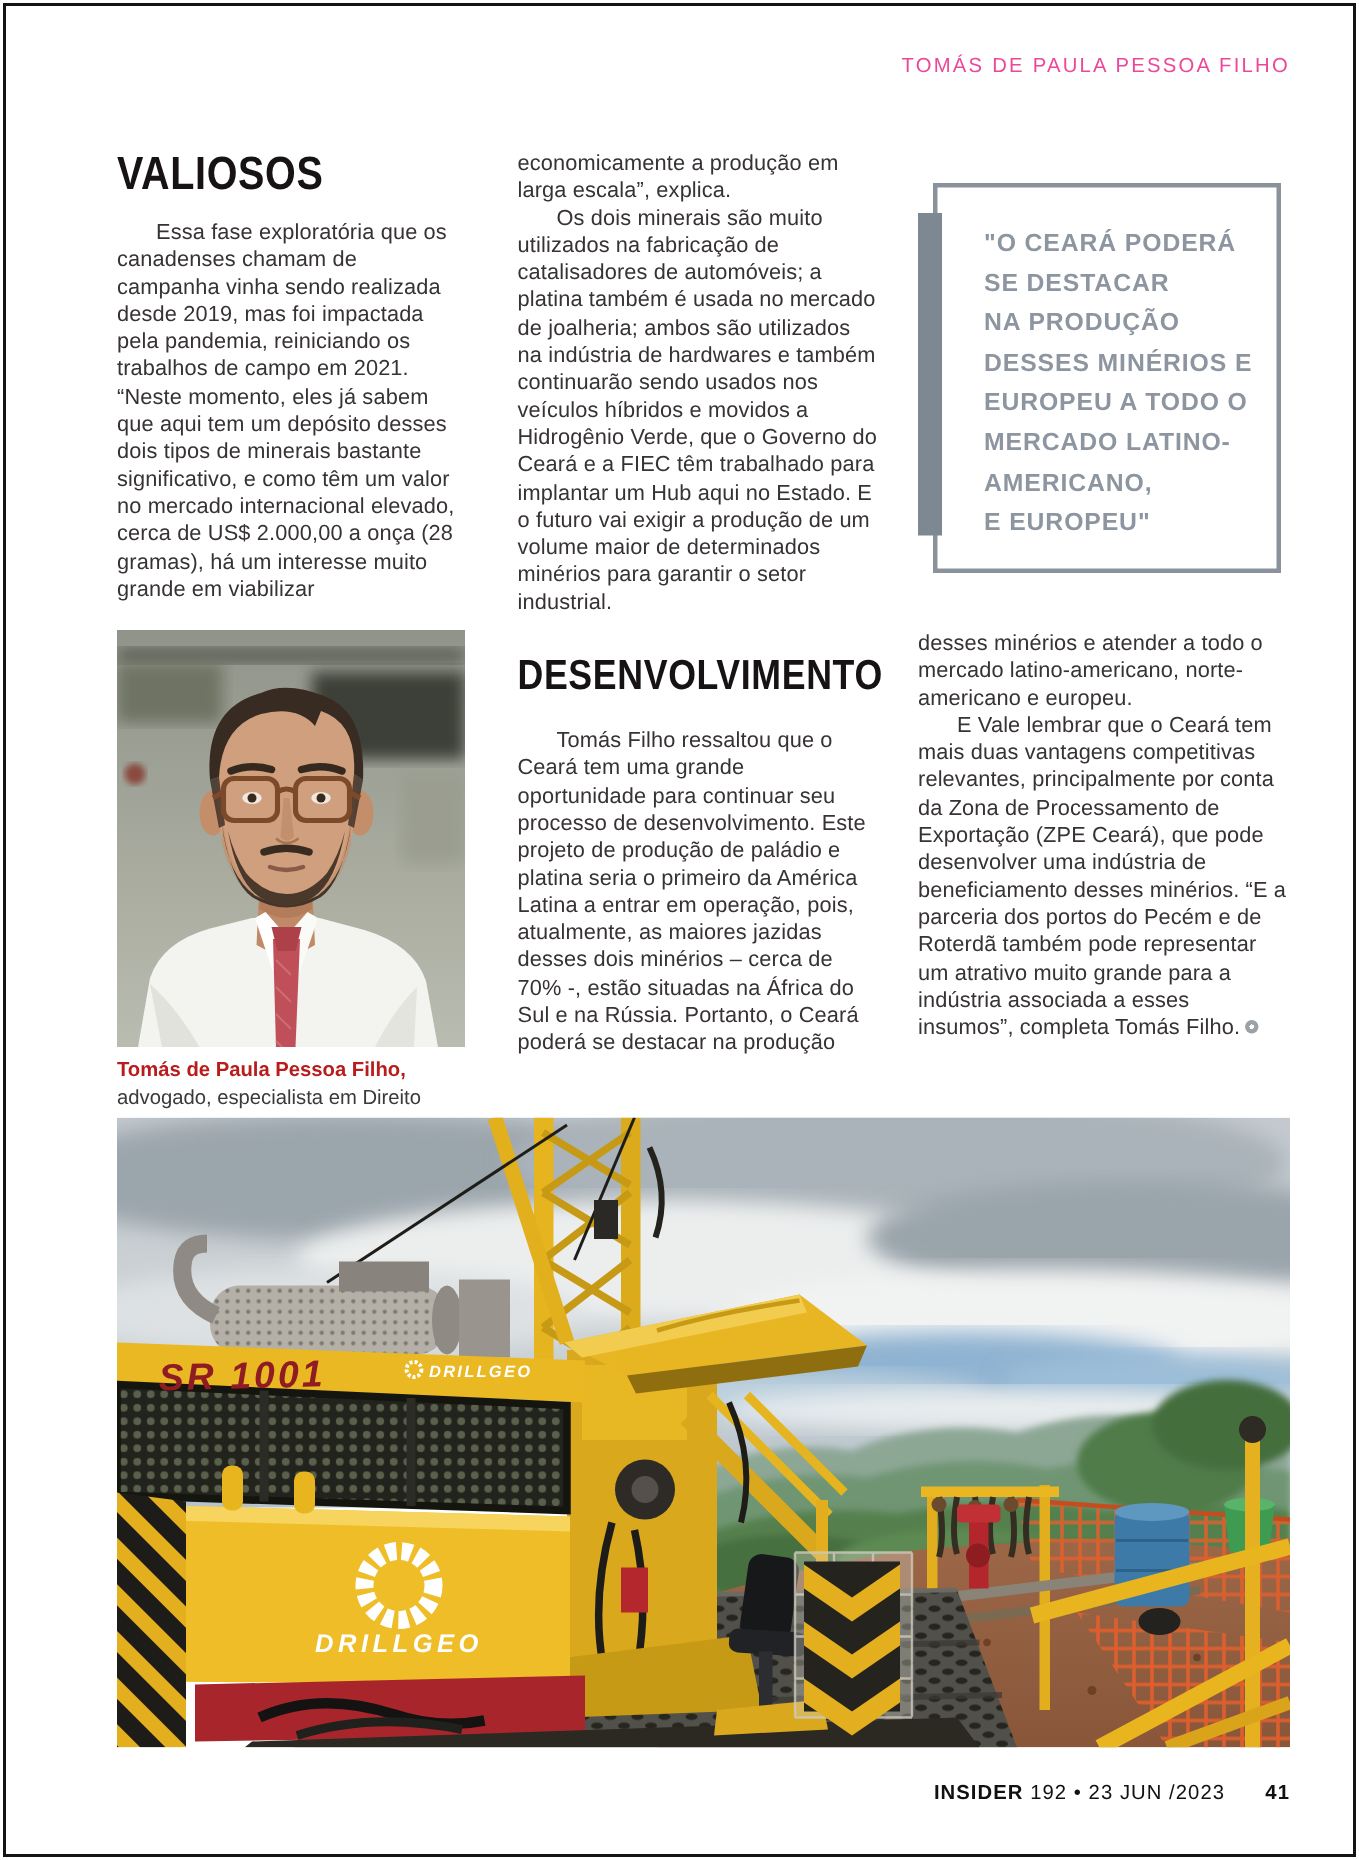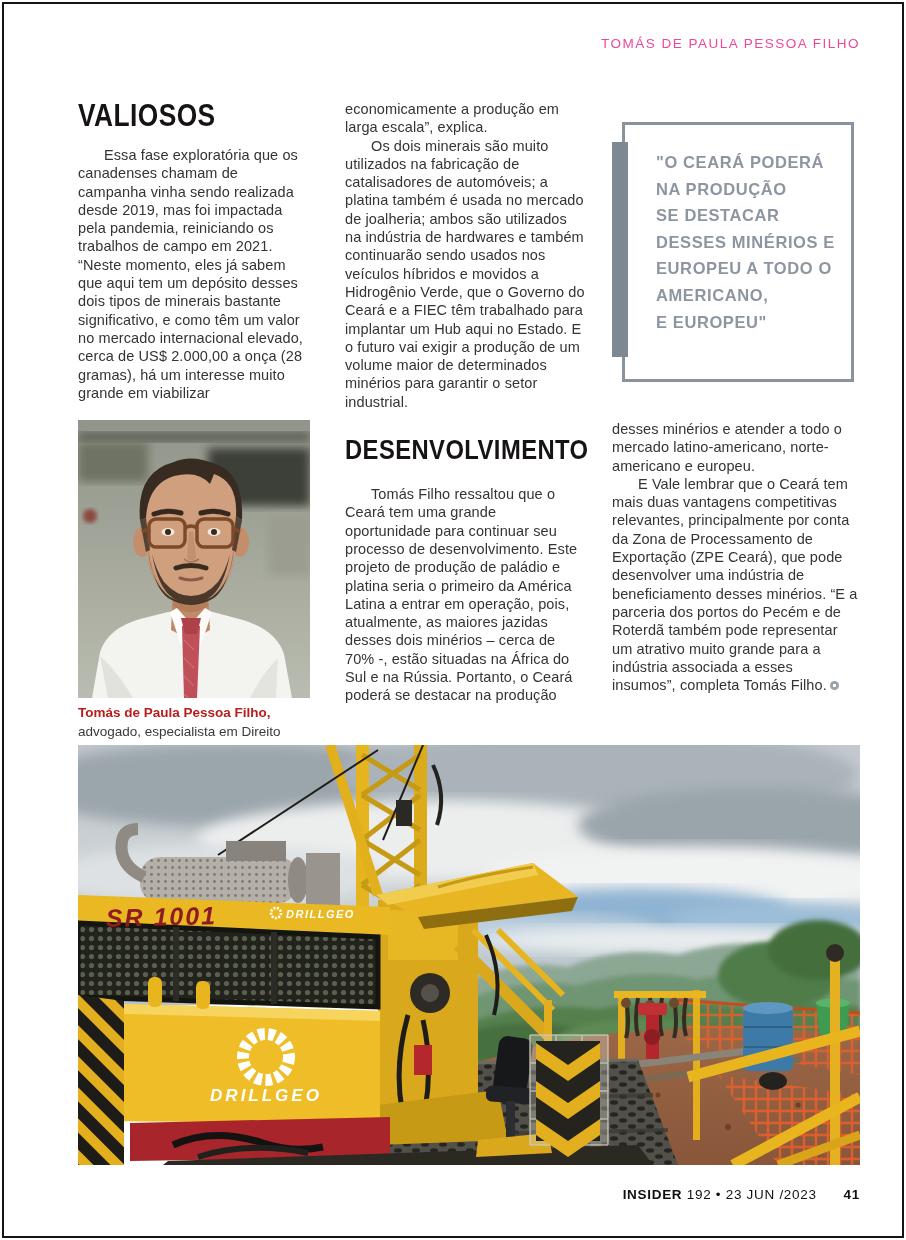--- a/index.html
+++ b/index.html
@@ -53,24 +53,25 @@
     <p class="body-text indent">Os dois minerais são muito utilizados na fabricação de catalisadores de automóveis; a platina também é usada no mercado de joalheria; ambos são utilizados na indústria de hardwares e também continuarão sendo usados nos veículos híbridos e movidos a Hidrogênio Verde, que o Governo do Ceará e a FIEC têm trabalhado para implantar um Hub aqui no Estado. E o futuro vai exigir a produção de um volume maior de determinados minérios para garantir o setor industrial.</p>
     <h2 class="section-title title2"><span class="squeeze">DESENVOLVIMENTO</span></h2>
     <p class="body-text indent after-title">Tomás Filho ressaltou que o Ceará tem uma grande oportunidade para continuar seu processo de desenvolvimento. Este projeto de produção de paládio e platina seria o primeiro da América Latina a entrar em operação, pois, atualmente, as maiores jazidas desses dois minérios – cerca de 70% -, estão situadas na África do Sul e na Rússia. Portanto, o Ceará poderá se destacar na produção</p>
   </div>
 
   <div class="quote-wrap">
     <div class="quote-box"></div>
     <div class="quote-bar"></div>
     <div class="quote-text">
       <div>"O CEARÁ PODERÁ</div>
+      <div>SE DESTACAR</div>
       <div>NA PRODUÇÃO</div>
-      <div>SE DESTACAR</div>
       <div>DESSES MINÉRIOS E</div>
       <div>EUROPEU A TODO O</div>
+      <div>MERCADO LATINO-</div>
       <div>AMERICANO,</div>
       <div>E EUROPEU"</div>
     </div>
   </div>
 
   <div class="col3-text">
     <p class="body-text">desses minérios e atender a todo o mercado latino-americano, norte-americano e europeu.</p>
     <p class="body-text indent"><span>E Vale lembrar que o Ceará tem mais duas vantagens competitivas relevantes, principalmente por conta da Zona de Processamento de Exportação (ZPE Ceará), que pode desenvolver uma indústria de beneficiamento desses minérios. “E a parceria dos portos do Pecém e de Roterdã também pode representar um atrativo muito grande para a indústria associada a esses insumos”, completa Tomás Filho.</span><span class="end-mark"></span></p>
   </div>
 

